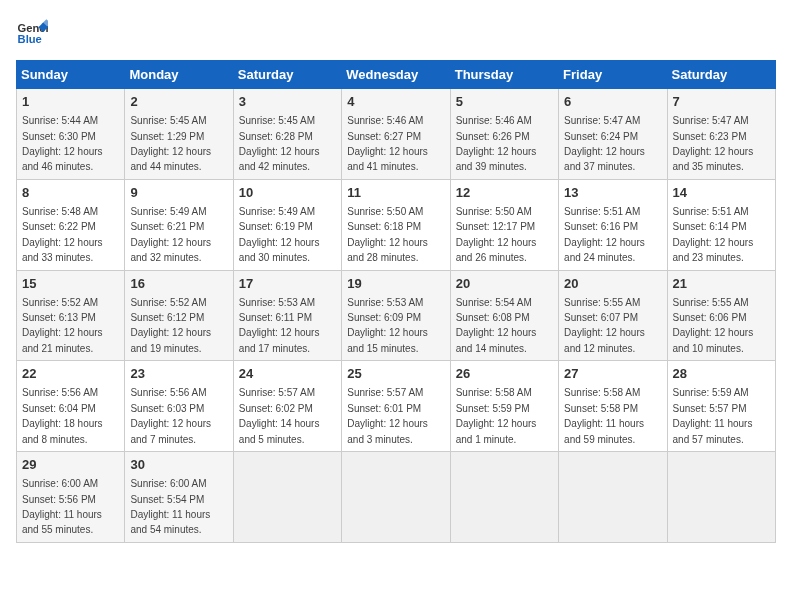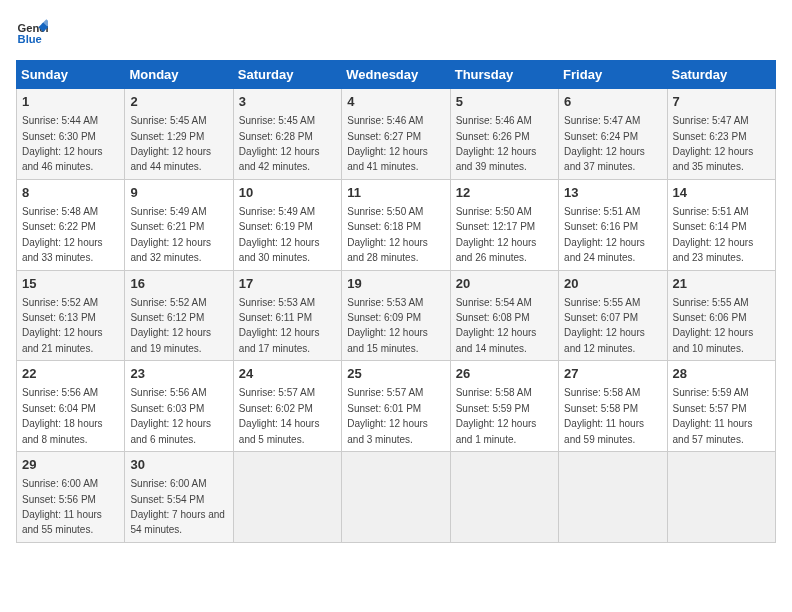--- a/index.html
+++ b/index.html
@@ -222,21 +222,21 @@
         <td>
         <span class="day-num">22</span>
         <span class="day-info">Sunrise: 5:56 AM</span><br>
         <span class="day-info">Sunset: 6:04 PM</span><br>
         <span class="day-info">Daylight: 18 hours and 8 minutes.</span>
       </td>
         <td>
         <span class="day-num">23</span>
         <span class="day-info">Sunrise: 5:56 AM</span><br>
         <span class="day-info">Sunset: 6:03 PM</span><br>
-        <span class="day-info">Daylight: 12 hours and 6 minutes.</span>
+        <span class="day-info">Daylight: 12 hours and 7 minutes.</span>
       </td>
         <td>
         <span class="day-num">24</span>
         <span class="day-info">Sunrise: 5:57 AM</span><br>
         <span class="day-info">Sunset: 6:02 PM</span><br>
         <span class="day-info">Daylight: 14 hours and 5 minutes.</span>
       </td>
         <td>
         <span class="day-num">25</span>
         <span class="day-info">Sunrise: 5:57 AM</span><br>
@@ -266,21 +266,21 @@
         <td>
         <span class="day-num">29</span>
         <span class="day-info">Sunrise: 6:00 AM</span><br>
         <span class="day-info">Sunset: 5:56 PM</span><br>
         <span class="day-info">Daylight: 11 hours and 55 minutes.</span>
       </td>
         <td>
         <span class="day-num">30</span>
         <span class="day-info">Sunrise: 6:00 AM</span><br>
         <span class="day-info">Sunset: 5:54 PM</span><br>
-        <span class="day-info">Daylight: 7 hours and 54 minutes.</span>
+        <span class="day-info">Daylight: 11 hours and 54 minutes.</span>
       </td>
         <td class="empty"></td>
         <td class="empty"></td>
         <td class="empty"></td>
         <td class="empty"></td>
         <td class="empty"></td>
       </tr>
     </tbody>
 </table>
 

